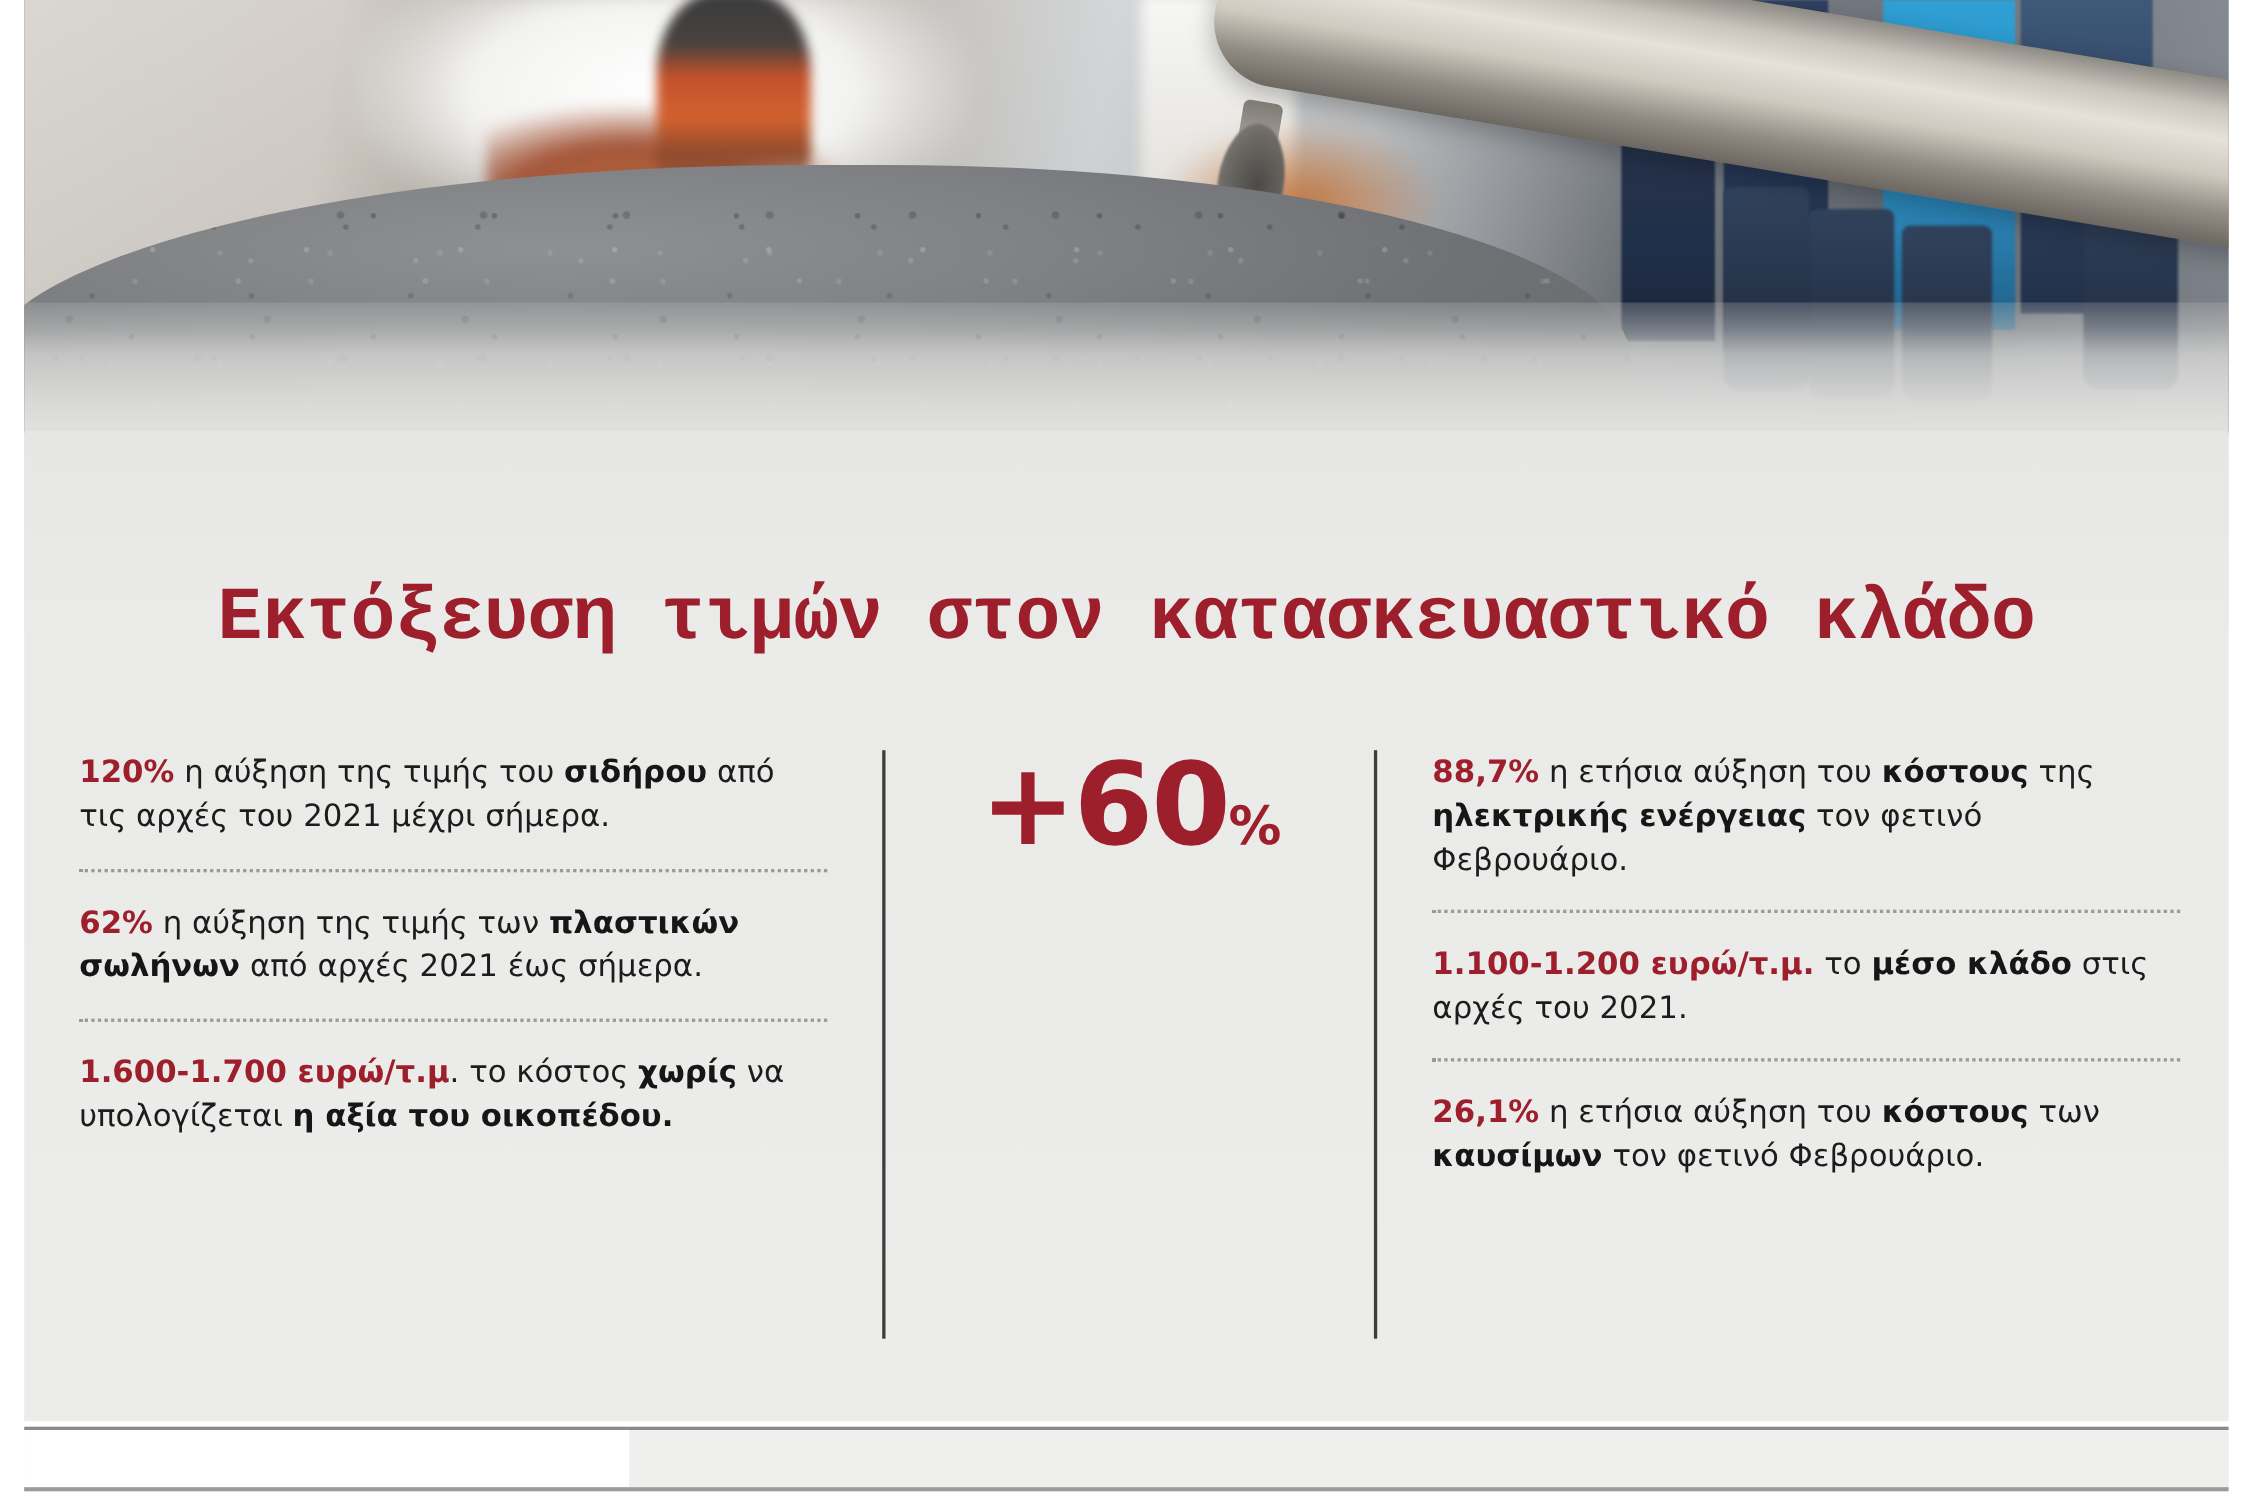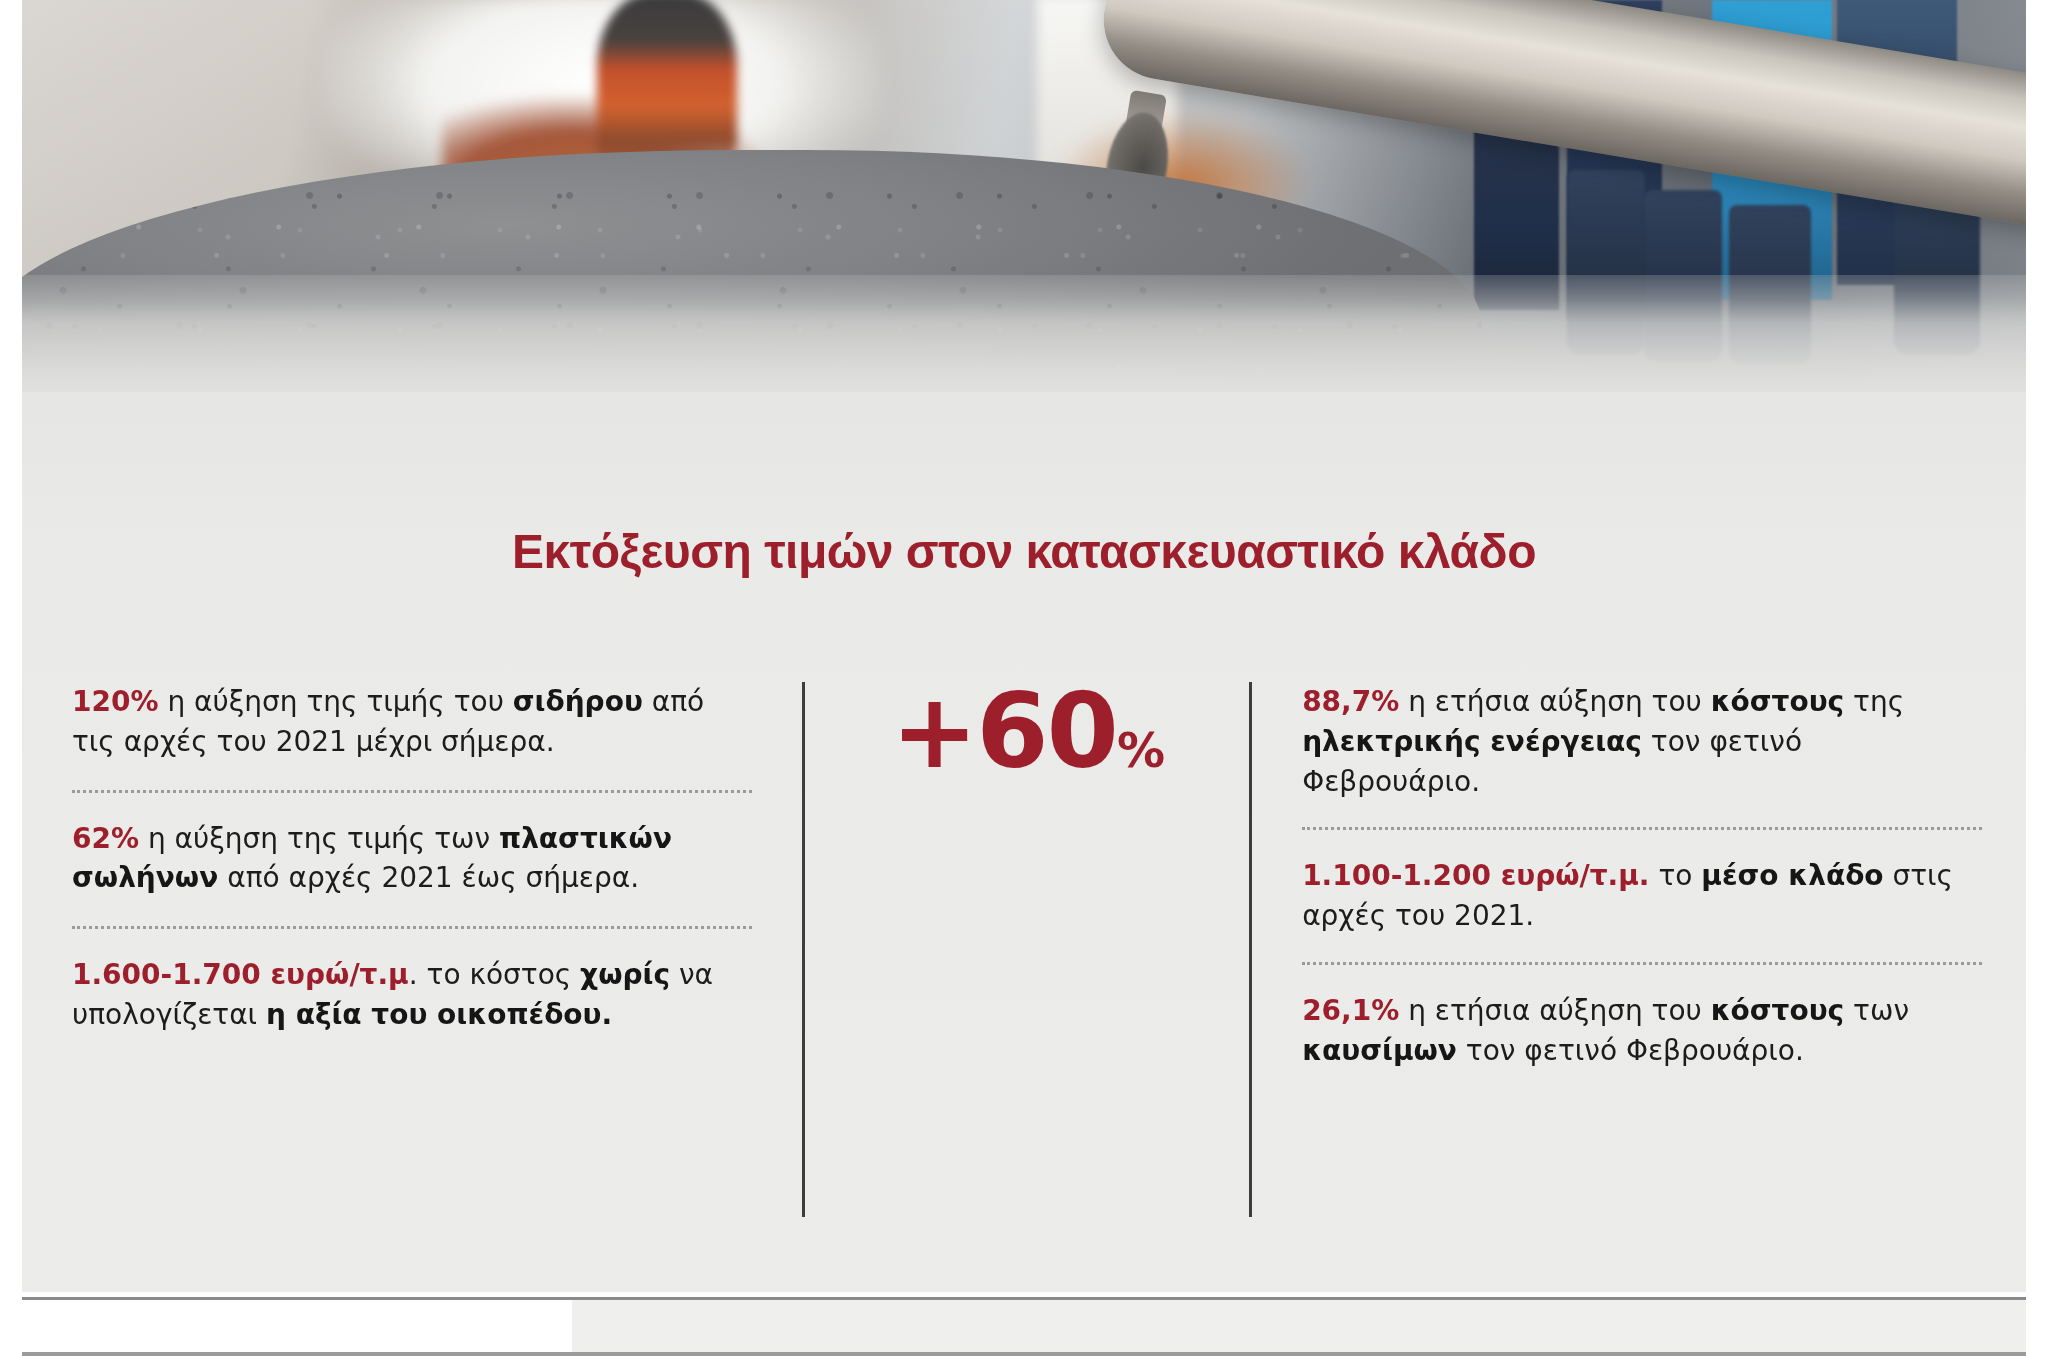--- a/index.html
+++ b/index.html
@@ -183,23 +183,23 @@
     width: 2004px; height: 900px;
     background: linear-gradient(to bottom, #e6e6e4 0%, #eaeae8 18%, #ececeb 100%);
   }
 
   .headline {
     position: absolute;
     left: 0; top: 132px;
     width: 2004px;
     text-align: center;
     color: #9e1f2c;
-    font-family: Liberation Sans, sans-serif;
-    font-weight: bold;
-    font-size: 48px;
+    font-family: Liberation Mono, monospace;
+    font-weight: bold;
+    font-size: 68px;
     letter-spacing: -0.5px;
   }
 
   .columns {
     position: absolute;
     left: 50px;
     top: 290px;
     width: 1910px;
     display: flex;
     align-items: stretch;

